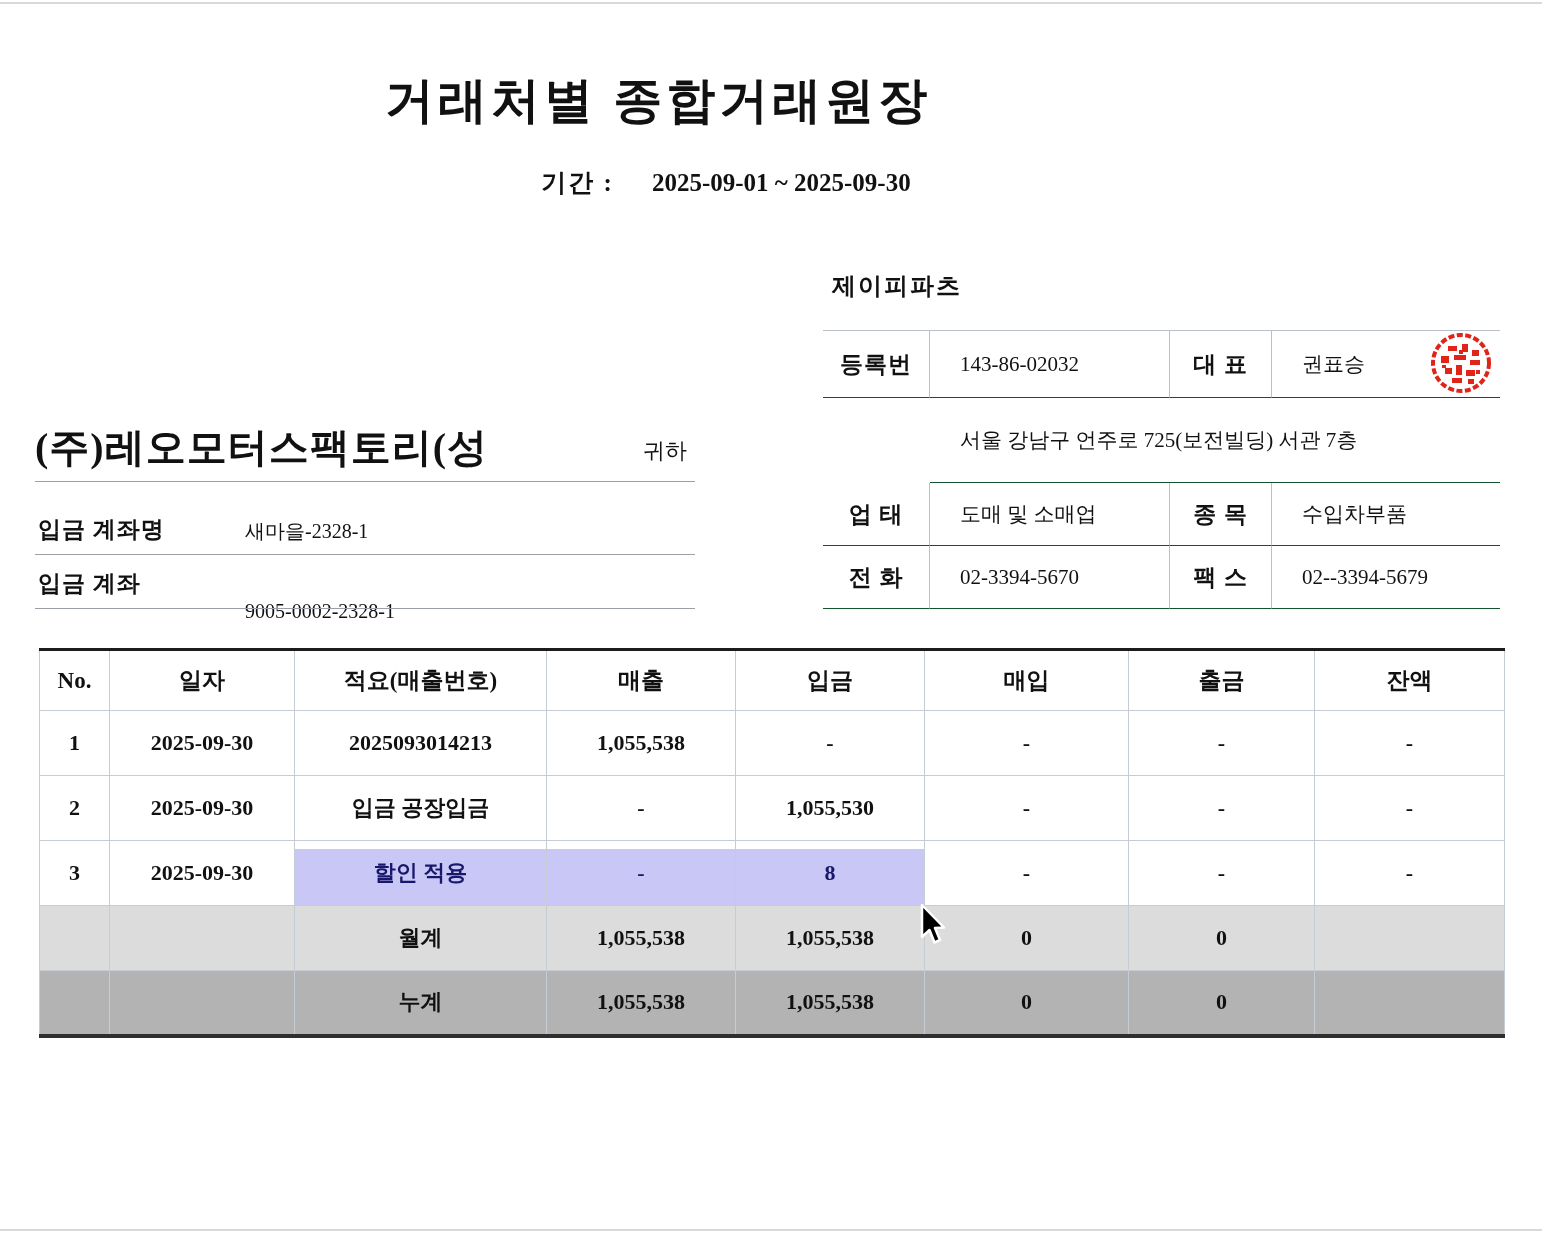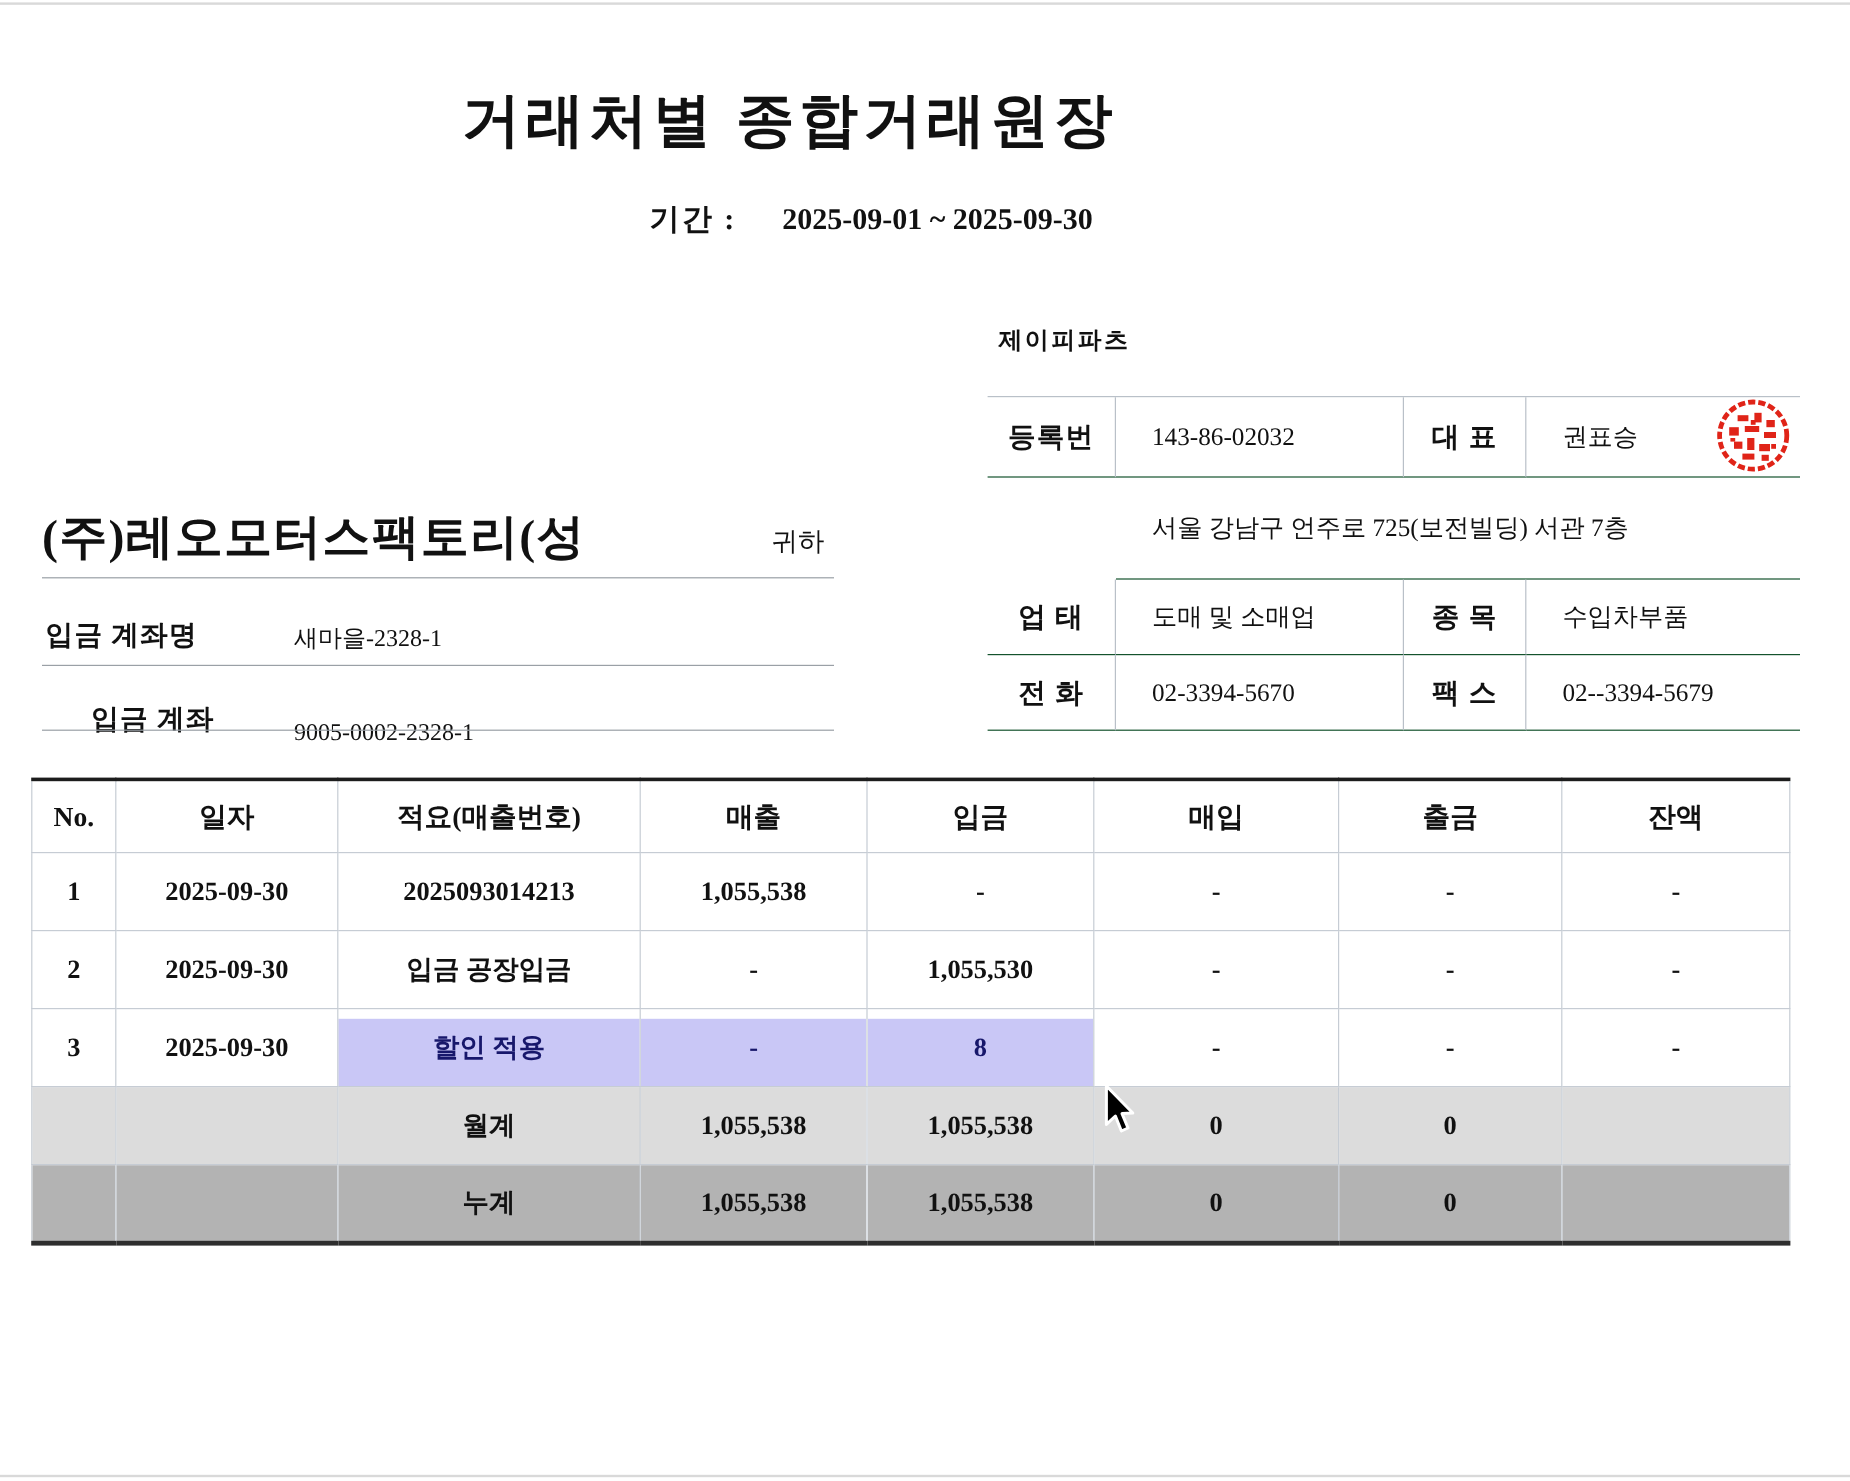--- a/index.html
+++ b/index.html
@@ -19,21 +19,21 @@
   }
   .period-line {
     position:absolute; left:0; top:166px; width:1452px;
     text-align:center; font-size:25px; font-weight:bold;
   }
   .period-line .plabel { margin-right:38px; letter-spacing:2px; }
 
   
   .supplier-name {
     position:absolute; left:832px; top:270px;
-    font-size:20px; font-weight:bold; letter-spacing:2px;
+    font-size:24px; font-weight:bold; letter-spacing:2px;
   }
   .info-box {
     position:absolute; left:823px; top:330px; width:677px;
     display:grid;
     grid-template-columns:107px 240px 102px 228px;
     grid-template-rows:67px 85px 63px 63px;
     border-top:1px solid #b9c0c8;
   }
   .ib-cell {
     border-bottom:1px solid #14532d;
@@ -55,25 +55,25 @@
     font-size:40px; font-weight:bold; letter-spacing:1px;
   }
   .honorific { position:absolute; left:643px; top:436px; font-size:22px; }
   .hline { position:absolute; height:1px; background:#9aa0a6; }
   .hl-1 { left:35px; top:481px; width:660px; }
   .hl-2 { left:35px; top:554px; width:660px; }
   .hl-3 { left:35px; top:608px; width:660px; }
   .acct-label { position:absolute; left:38px; font-size:23px; font-weight:bold; letter-spacing:1px; }
   .acct-value { position:absolute; left:245px; font-size:20px; }
   .al-1 { top:514px; } .av-1 { top:518px; }
-  .al-2 { top:584px;margin-left:38px; } .av-2 { top:600px; }
+  .al-2 { top:568px; } .av-2 { top:600px; }
 
   
   .ledger {
-    position:absolute; left:26px; top:648px;
+    position:absolute; left:39px; top:648px;
     width:1465px; border-collapse:collapse; table-layout:fixed;
     border-top:3px solid #1c1c1c;
     padding-left:24px;
   }
   .ledger th, .ledger td {
     border:1px solid #c6ccd4;
     text-align:center; vertical-align:middle;
     font-weight:bold; overflow:hidden;
   }
   .ledger th { height:61px; font-size:23px; }

